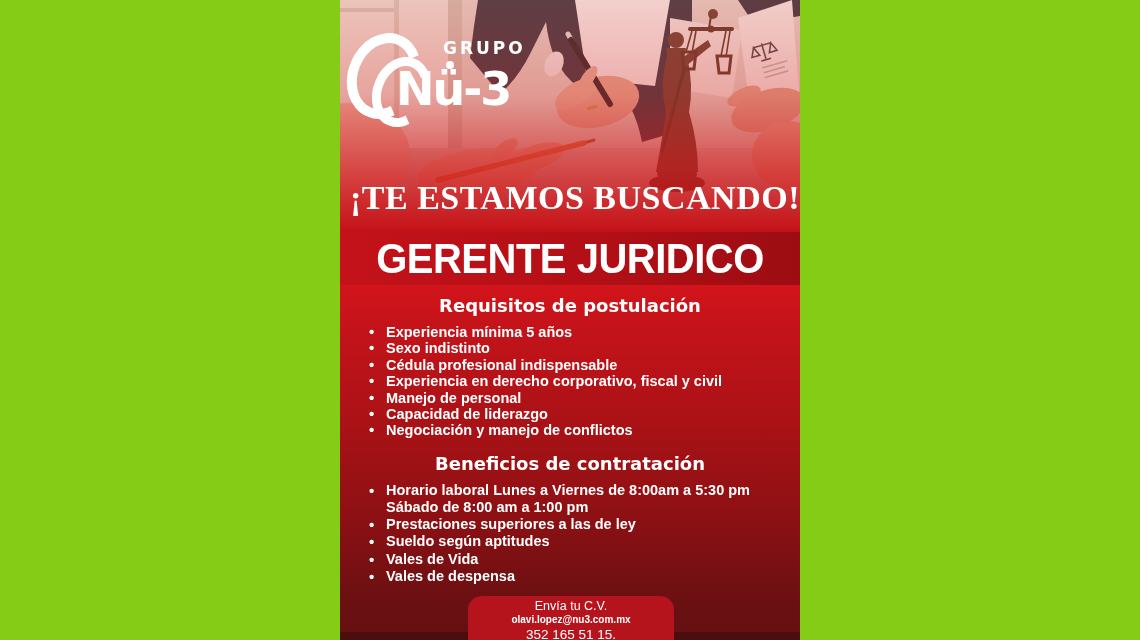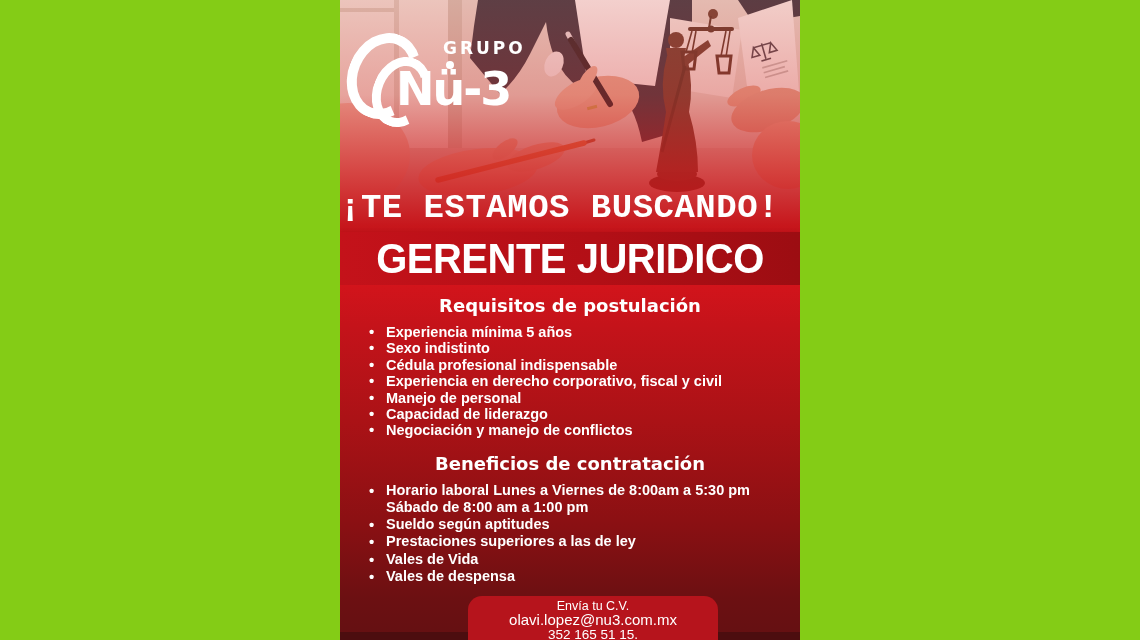--- a/index.html
+++ b/index.html
@@ -21,22 +21,22 @@
   .arc-outer { left:2px; top:6px; width:72px; height:88px; border-width:10px; transform:rotate(22deg); }
   .arc-inner { left:27px; top:30px; width:57px; height:72px; border-width:9px; transform:rotate(22deg); }
   .logo-grupo { position:absolute; left:97px; top:12px; font-family:"DejaVu Sans", sans-serif;
     font-weight:bold; font-size:17px; letter-spacing:3px; }
   .logo-name { position:absolute; left:50px; top:40px; font-family:"DejaVu Sans", sans-serif;
     font-weight:bold; font-size:46px; line-height:1; letter-spacing:-2px; }
   .logo-name::after { content:""; position:absolute; left:44%; top:-5px; width:8px; height:8px;
     border-radius:50%; background:#fff; }
 
   
-  .tagline { position:absolute; left:0; top:188px; width:100%; text-align:left;
-    font-family:Liberation Mono, monospace; font-weight:bold; font-size:34px; line-height:40px;
+  .tagline { position:absolute; left:0; top:178px; width:100%; text-align:right;
+    font-family:Liberation Serif, serif; font-weight:bold; font-size:34px; line-height:40px;
     letter-spacing:0.5px; color:#ffffff; white-space:nowrap; }
   .banner { position:absolute; left:0; top:232px; width:100%; height:53px;
     background:linear-gradient(90deg,#c4121a 0%,#b30f16 55%,#9c0d12 100%);
     box-shadow:0 3px 6px rgba(90,5,5,0.45); }
   .banner-text { width:100%; height:53px; display:flex; align-items:center; justify-content:center;
     font-family:"Liberation Sans", sans-serif; font-weight:bold; font-size:40px; letter-spacing:-0.5px;
     color:#ffffff; transform:scaleY(1.08); white-space:nowrap; }
 
   
   .red-body { position:absolute; left:0; top:285px; width:100%; bottom:0;
@@ -47,25 +47,25 @@
   .section-title.benefits { margin-top:14px; }
   ul.items { list-style:none; margin-top:7px; padding-left:46px; padding-right:18px;
     font-size:14.5px; line-height:16.4px; font-weight:bold; }
   ul.items.ben { line-height:17.2px; }
   ul.items li { position:relative; }
   ul.items li::before { content:"•"; position:absolute; left:-17px; top:0; font-size:15px; }
   ul.items li.continuation::before { content:""; }
 
   
   .bottom-strip { position:absolute; left:0; bottom:0; width:100%; height:8px; background:#4c0d0f; }
-  .contact { position:absolute; left:128px; bottom:0; width:250px; height:44px;
+  .contact { position:absolute; left:128px; bottom:0; width:206px; height:44px;
     background:#b6141c; border-radius:14px 14px 0 0; text-align:center; color:#fff;
     padding-top:3px; z-index:5; }
   .contact-cta { font-size:12.5px; line-height:14px; }
-  .contact-email { font-size:15px; line-height:14.5px; }
+  .contact-email { font-size:10px; line-height:14.5px;font-weight:bold; }
   .contact-phone { font-size:13.5px; line-height:14.5px; }
 </style>
 </head>
 <body>
 
 <div class="stage">
   <div class="flyer">
 
     <div class="photo">
       <svg width="460" height="237" viewBox="0 0 460 237">
@@ -161,22 +161,22 @@
         <li>Experiencia en derecho corporativo, fiscal y civil</li>
         <li>Manejo de personal</li>
         <li>Capacidad de liderazgo</li>
         <li>Negociación y manejo de conflictos</li>
       </ul>
 
       <div class="section-title benefits">Beneficios de contratación</div>
       <ul class="items ben">
         <li>Horario laboral Lunes a Viernes de 8:00am a 5:30 pm</li>
         <li class="continuation">Sábado de 8:00 am a 1:00 pm</li>
+        <li>Prestaciones superiores a las de ley</li>
         <li>Sueldo según aptitudes</li>
-        <li>Prestaciones superiores a las de ley</li>
         <li>Vales de Vida</li>
         <li>Vales de despensa</li>
       </ul>
     </div>
 
     <div class="bottom-strip"></div>
     <div class="contact">
       <div class="contact-cta">Envía tu C.V.</div>
       <div class="contact-email">olavi.lopez@nu3.com.mx</div>
       <div class="contact-phone">352 165 51 15.</div>

